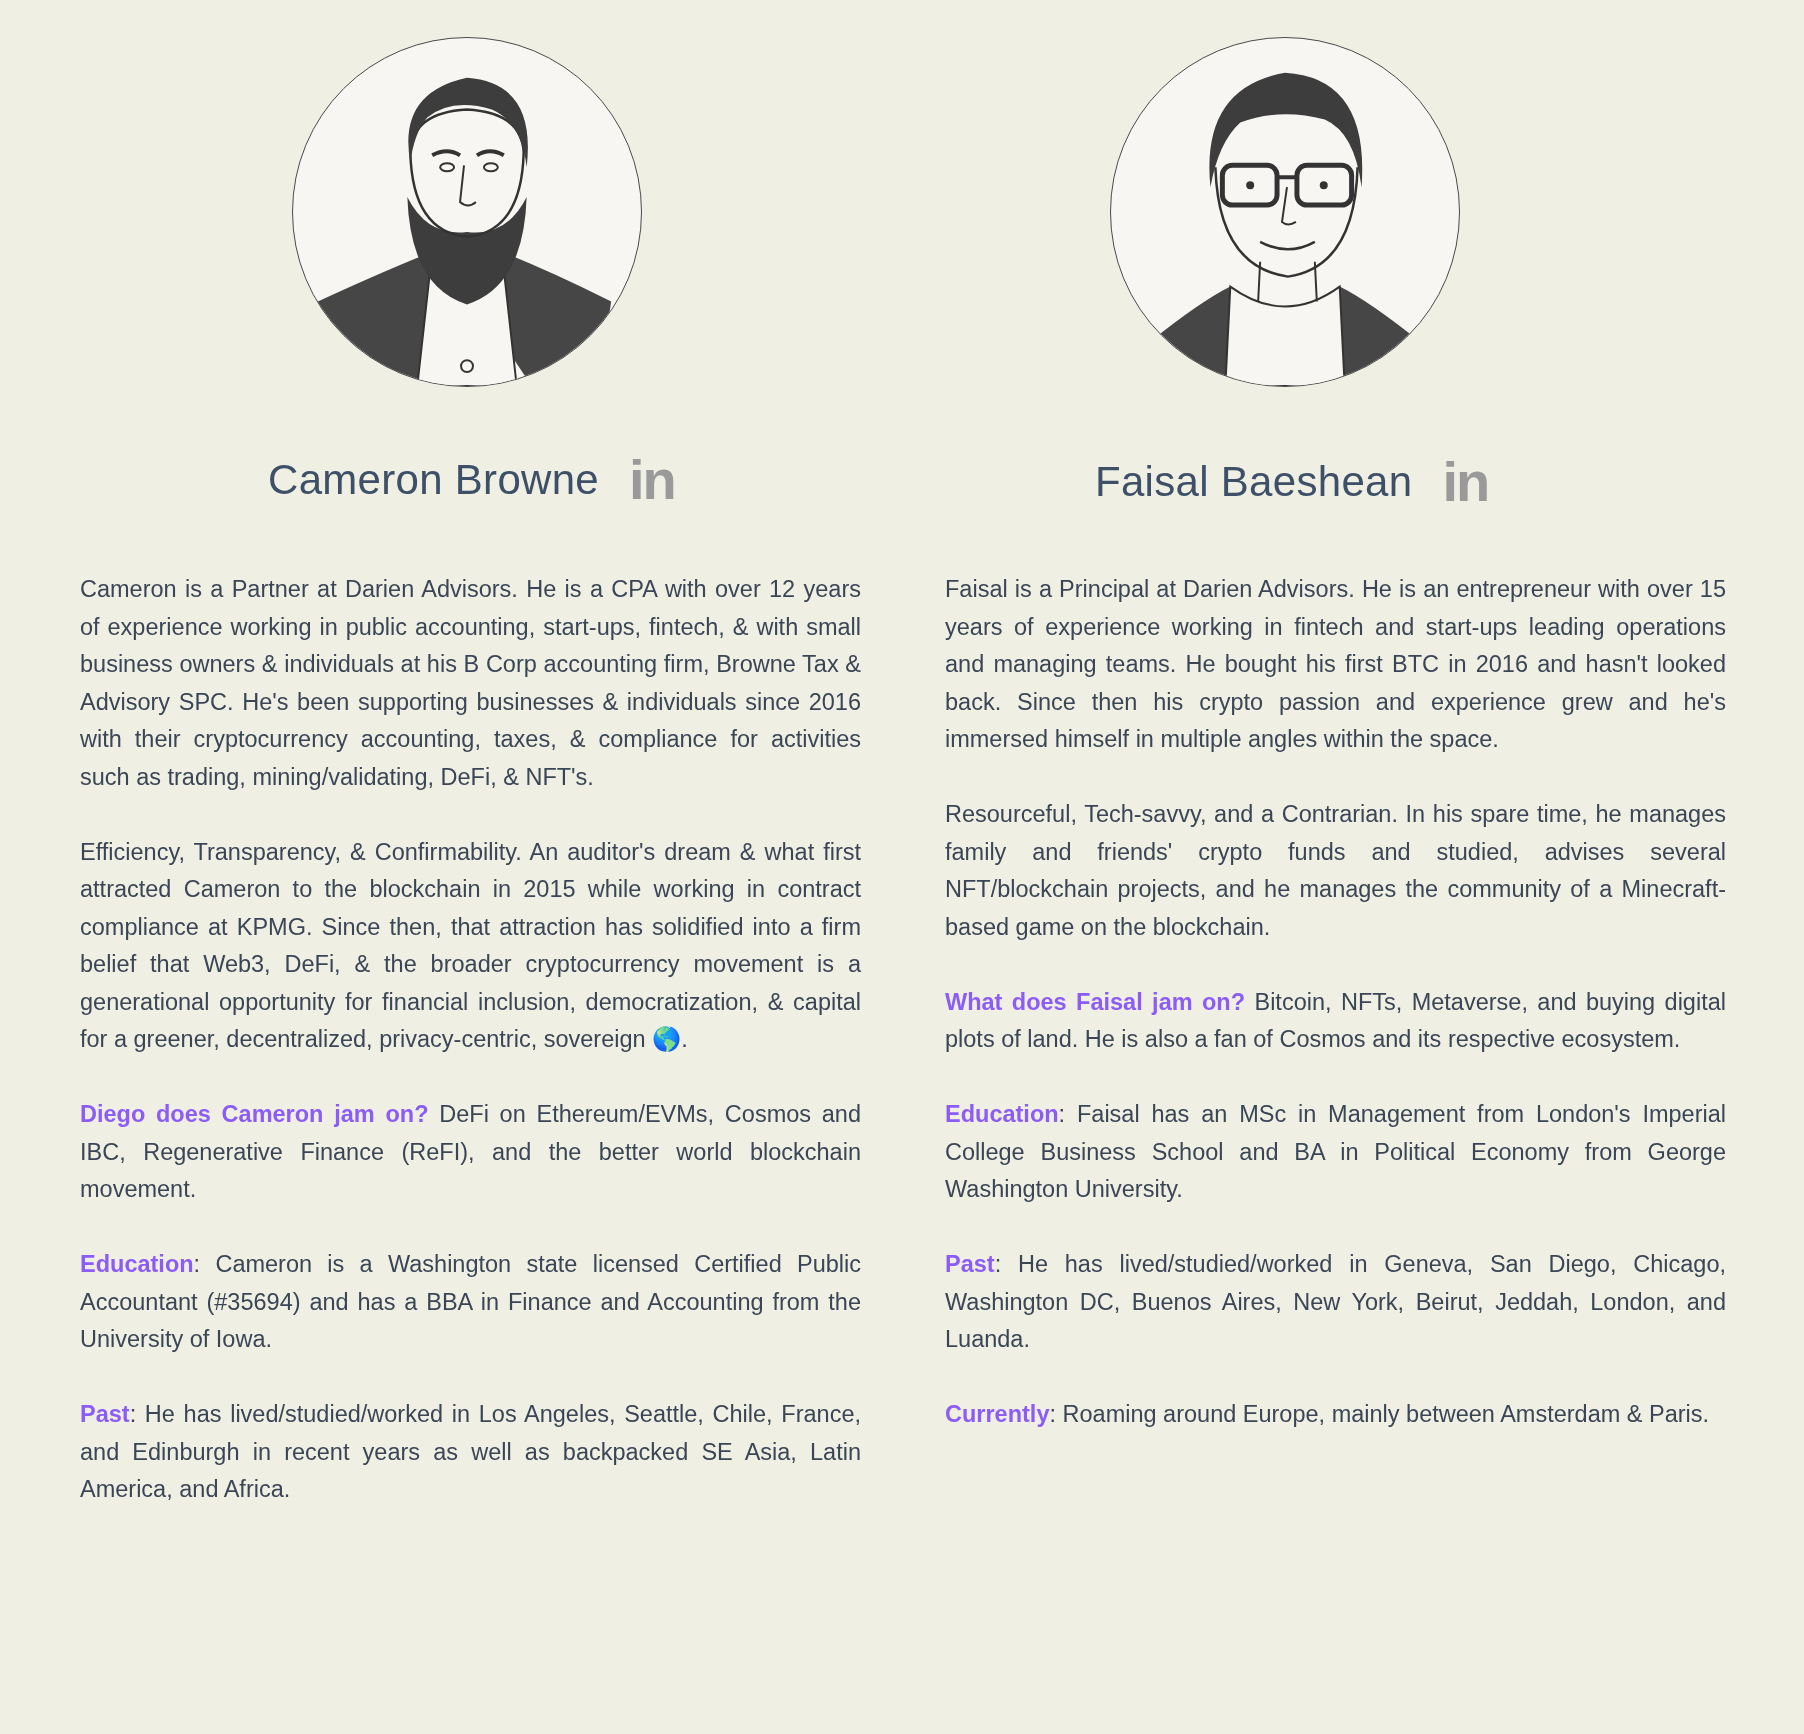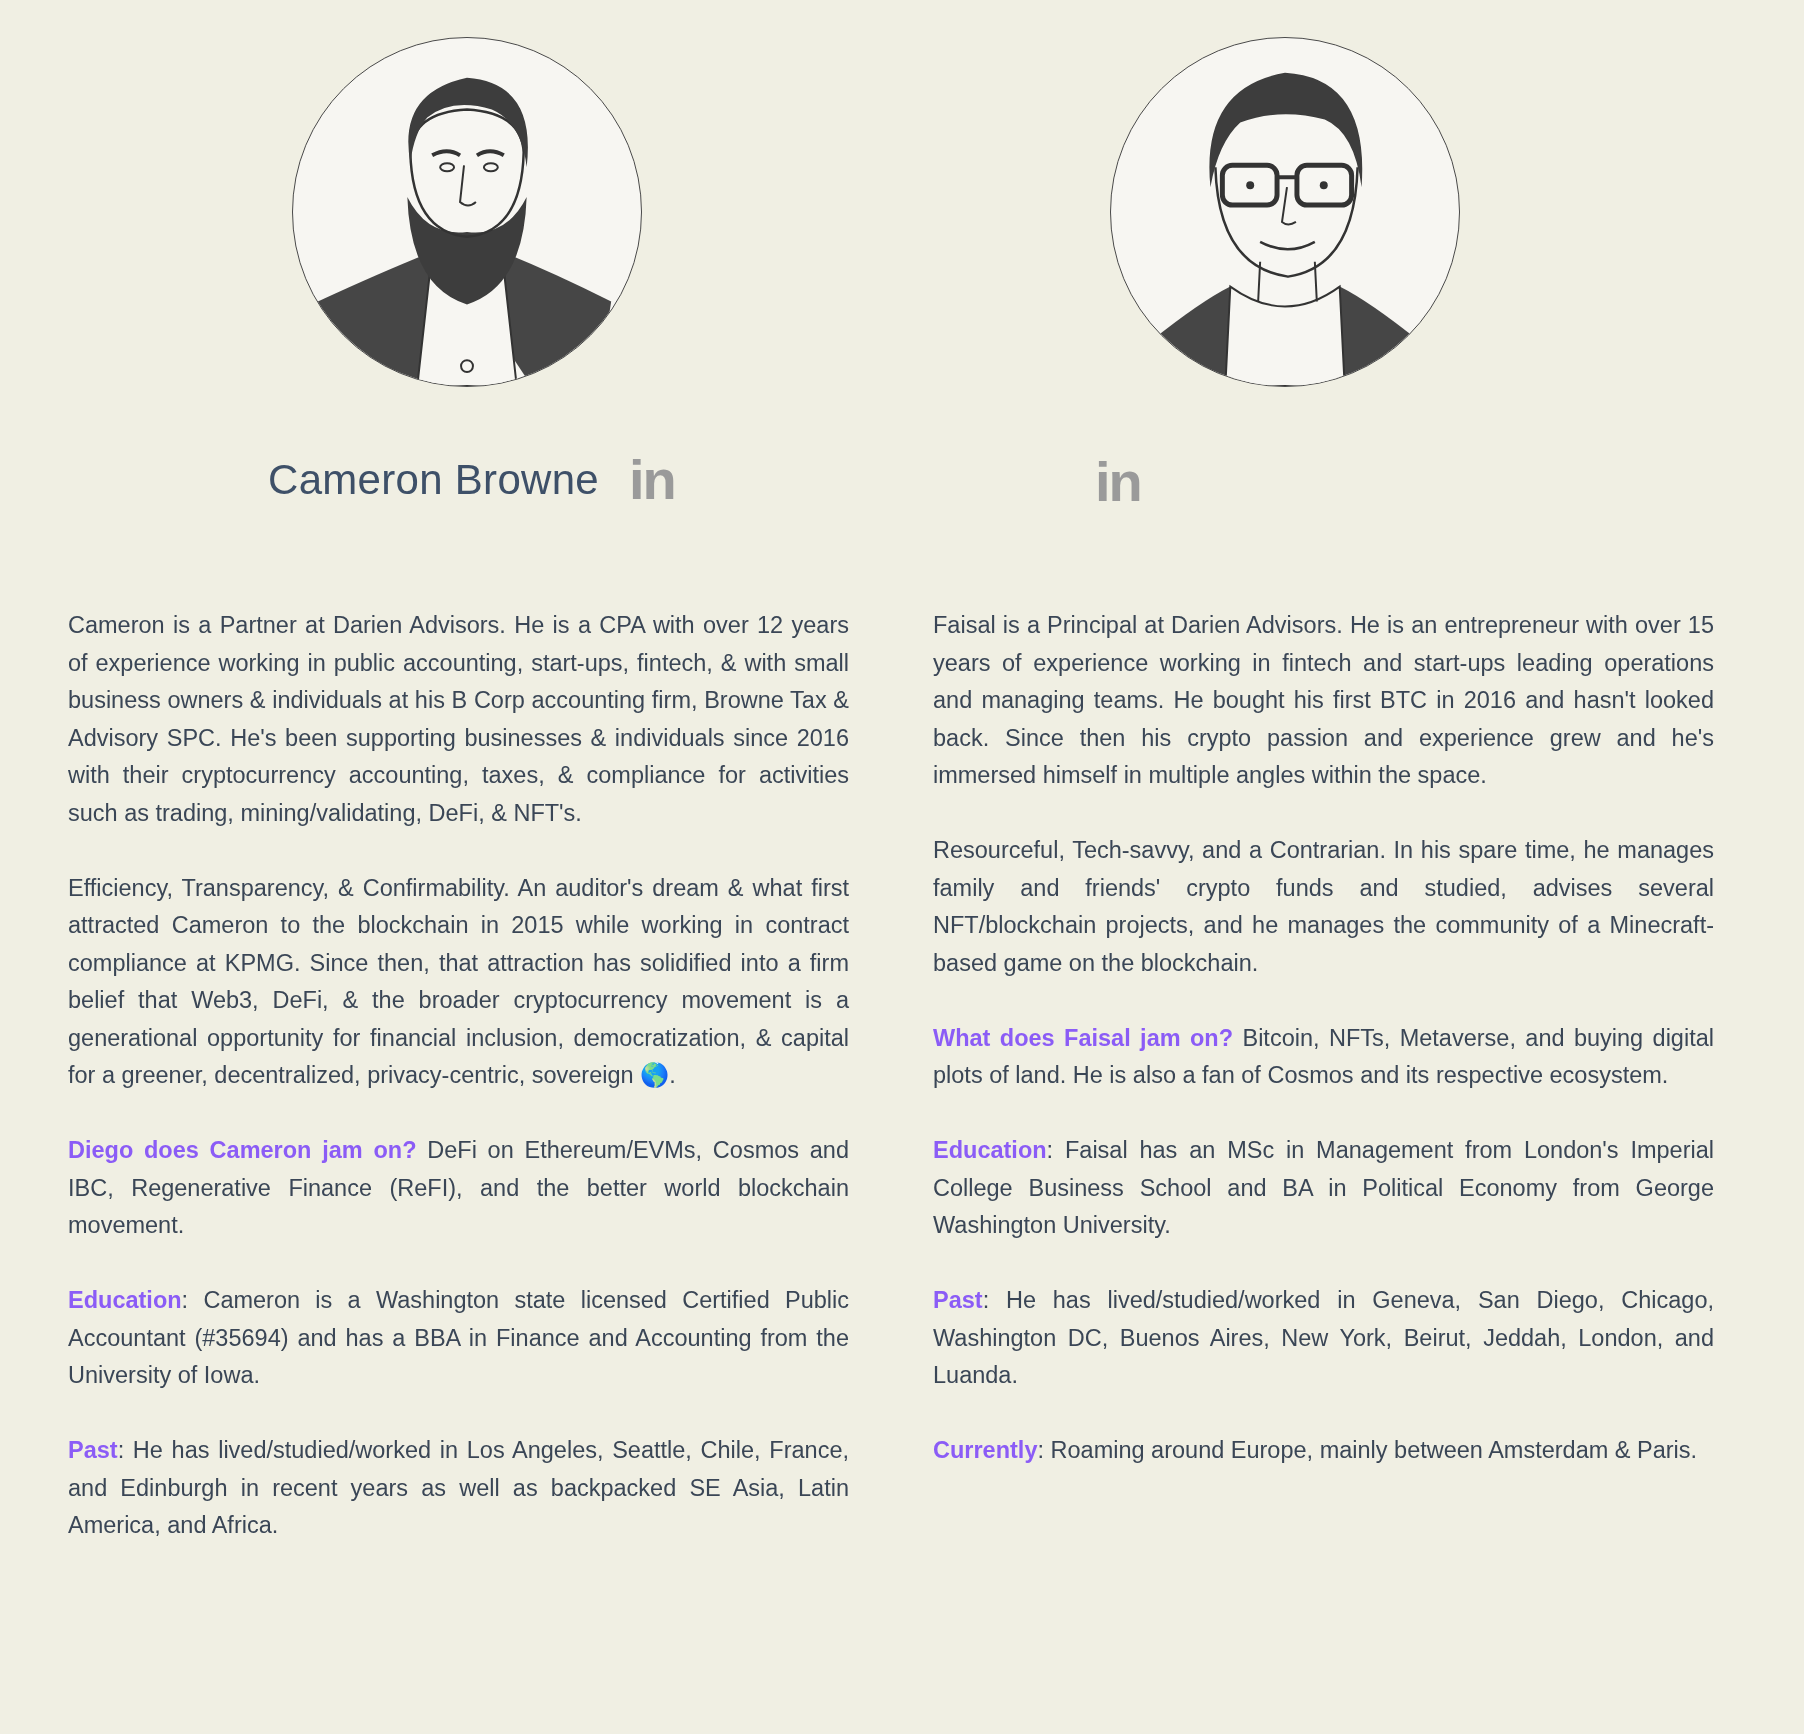--- a/index.html
+++ b/index.html
@@ -23,21 +23,21 @@
   }
   .left .name-row { left:200px; top:452px; }
   .right .name-row { left:162px; top:454px; }
   .name {
     font-size:42px; color:#3e5068; letter-spacing:0.3px; font-weight:400;
   }
   .li-icon {
     font-family:"Liberation Sans", sans-serif; font-weight:700; font-size:56px;
     color:#9a9a9a; line-height:1; letter-spacing:-2px; cursor:pointer;
   }
-  .bio { position:absolute; top:571px; left:0; width:781px;margin-top:36px; }
+  .bio { position:absolute; top:571px; left:12px; width:781px; }
   .bio p {
     margin:0 0 37.5px 0; font-size:23.5px; line-height:37.5px;
     text-align:justify; color:#3a4656; font-weight:400;
   }
   .bio b { font-weight:700; color:#8b5cf6; }
 </style>
 </head>
 <body>
 
 <div class="wrap">
@@ -95,20 +95,21 @@
         <rect x="187" y="128" width="55" height="40" rx="10" fill="none" stroke="#333" stroke-width="5"></rect>
         <path d="M167 140 L187 140" stroke="#333" stroke-width="4"></path>
         <circle cx="140" cy="148" r="4" fill="#333"></circle>
         <circle cx="214" cy="148" r="4" fill="#333"></circle>
 
         <path d="M177 150 L172 185 Q178 190 186 185" stroke="#333" stroke-width="2" fill="none"></path>
         <path d="M150 205 Q178 220 205 205" stroke="#333" stroke-width="2.5" fill="none"></path>
       </svg>
     </div>
     <div class="name-row">
+      <span class="name">Faisal Baeshean</span>
       <span class="li-icon">in</span>
     </div>
     <div class="bio">
       <p>Faisal is a Principal at Darien Advisors. He is an entrepreneur with over 15 years of experience working in fintech and start-ups leading operations and managing teams. He bought his first BTC in 2016 and hasn't looked back. Since then his crypto passion and experience grew and he's immersed himself in multiple angles within the space.</p>
       <p>Resourceful, Tech-savvy, and a Contrarian. In his spare time, he manages family and friends' crypto funds and studied, advises several NFT/blockchain projects, and he manages the community of a Minecraft-based game on the blockchain.</p>
       <p><b>What does Faisal jam on?</b><span> Bitcoin, NFTs, Metaverse, and buying digital plots of land. He is also a fan of Cosmos and its respective ecosystem.</span></p>
       <p><b>Education</b><span>: Faisal has an MSc in Management from London's Imperial College Business School and BA in Political Economy from George Washington University.</span></p>
       <p><b>Past</b><span>: He has lived/studied/worked in  Geneva, San Diego, Chicago, Washington DC, Buenos Aires, New York, Beirut, Jeddah, London, and Luanda.</span></p>
       <p><b>Currently</b><span>: Roaming around Europe, mainly between Amsterdam &amp; Paris.</span></p>
     </div>

